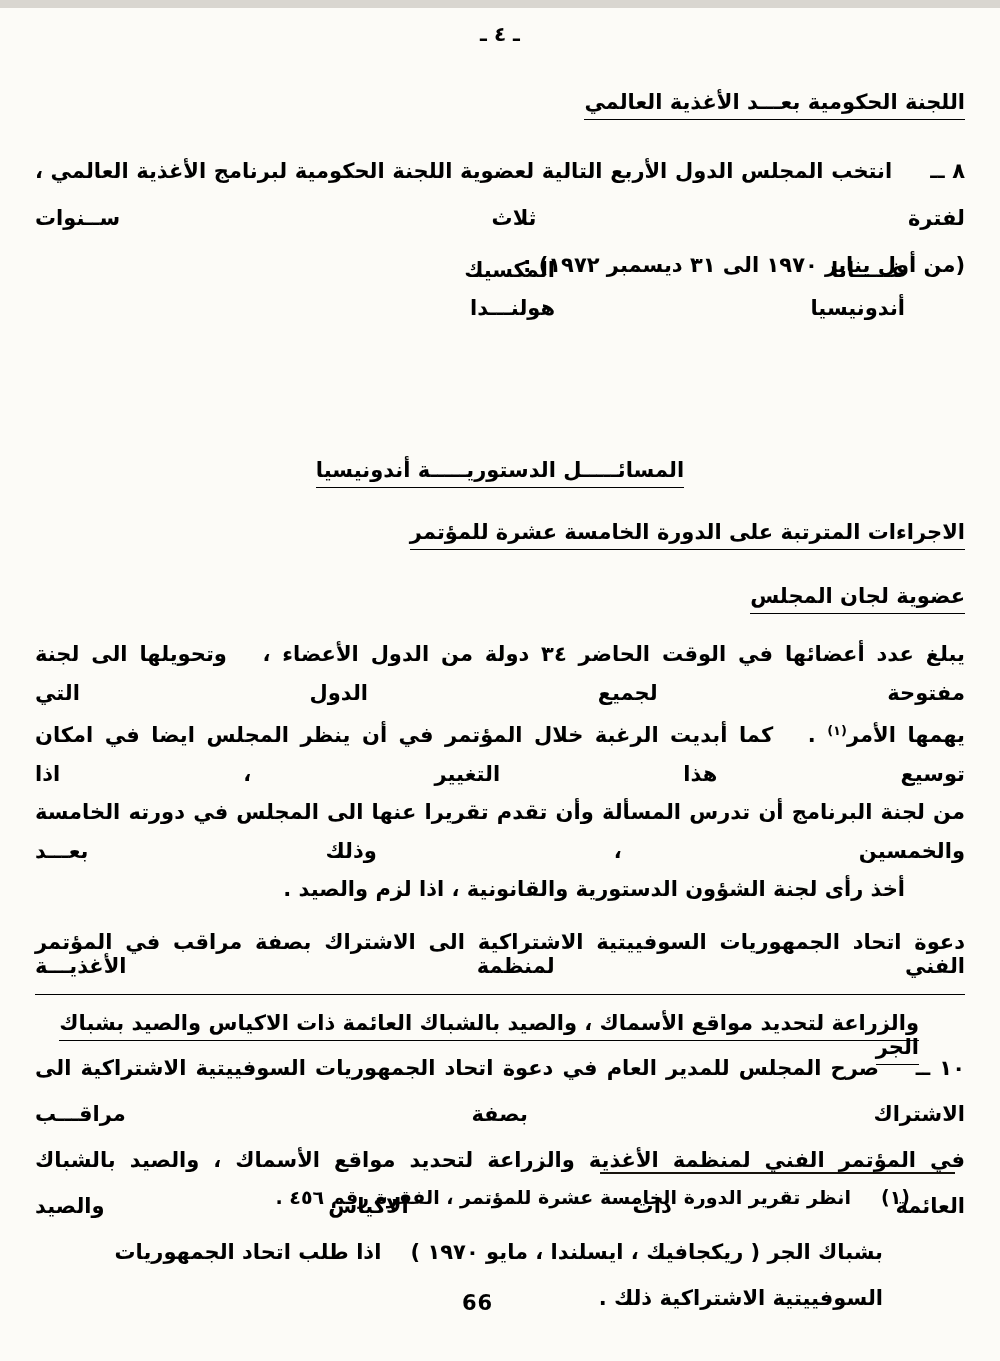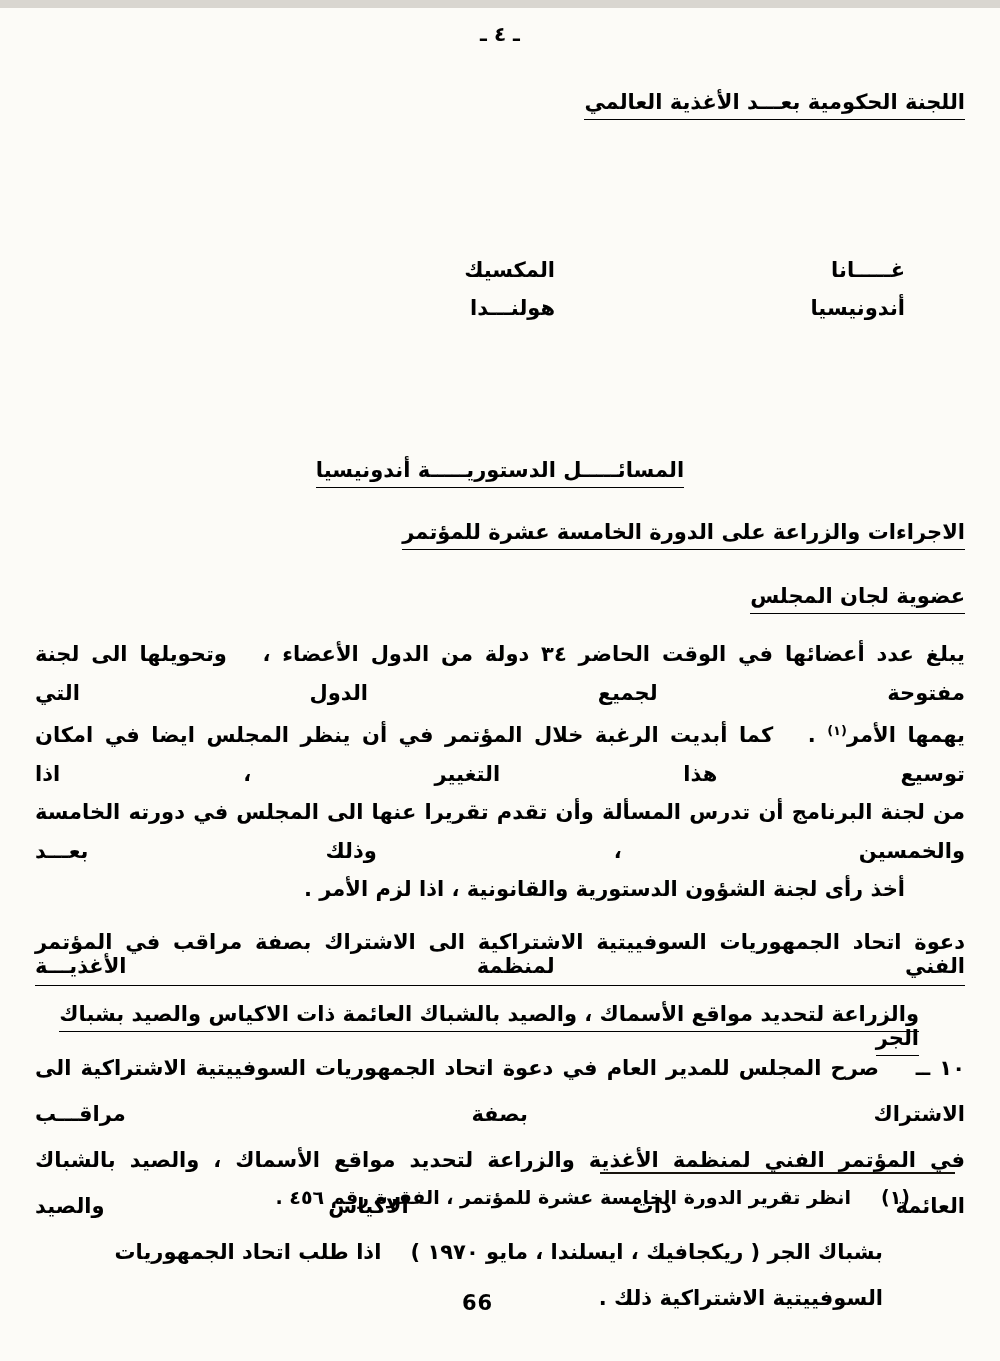--- a/index.html
+++ b/index.html
@@ -11,67 +11,71 @@
   .para{position:absolute;right:35px;left:35px;font-size:21px;font-weight:700;}
   .line-j{text-align:justify;text-align-last:justify;direction:rtl;}
   .line-r{text-align:right;direction:rtl;}
   .ul{border-bottom:1.7px solid currentColor;padding-bottom:5px;}
   .ul-word{border-bottom:1.6px solid currentColor;padding-bottom:2px;}
   .h-right{position:absolute;right:35px;font-size:21px;}
   .h-center{position:absolute;left:35px;right:35px;text-align:center;font-size:21px;}
   .sup{font-size:13px;vertical-align:7px;}
   .top-num{position:absolute;top:14px;left:0;right:0;text-align:center;font-size:20px;letter-spacing:2px;}
   .countries-col{position:absolute;top:243px;font-size:21px;line-height:38px;text-align:right;}
-  .inv-line1{border-bottom:1.8px solid currentColor;padding-bottom:7px;}
+  .inv-line1{border-bottom:1.8px solid currentColor;padding-bottom:16px;}
   .fn-rule{position:absolute;top:1164px;right:45px;width:355px;border-top:2.2px solid #17130d;}
   .fn{position:absolute;top:1178px;right:90px;font-size:19px;direction:rtl;text-align:right;}
   .fn .fn-text{margin-right:30px;}
   .bottom-num{position:absolute;top:1283px;left:0;width:955px;text-align:center;
     font-size:21px;font-weight:700;letter-spacing:1px;}
 </style>
 </head>
 <body>
 
 <div class="page">
 
   <div class="top-num">ـ ٤ ـ</div>
 
   <div class="h-right" style="top:82px;">
     <span class="ul">اللجنة الحكومية بعـــد الأغذية العالمي</span>
   </div>
 
+  <div class="para" style="top:140px;line-height:47px;">
+    <div class="line-j">٨&nbsp;ــ&nbsp;&nbsp;&nbsp;&nbsp; انتخب المجلس الدول الأربع التالية لعضوية اللجنة الحكومية لبرنامج الأغذية العالمي ، لفترة ثلاث ســنوات</div>
+    <div class="line-r" style="padding-left:32px;">(من أول يناير ١٩٧٠ الى ٣١ ديسمبر ١٩٧٢) :</div>
+  </div>
 
   <div class="countries-col" style="right:95px;">
     <div>غـــــانا</div>
     <div>أندونيسيا</div>
   </div>
   <div class="countries-col" style="right:445px;">
     <div>المكسيك</div>
     <div>هولنـــدا</div>
   </div>
 
   <div class="h-center" style="top:450px;">
     <span class="ul">المسائـــــل الدستوريـــــة أندونيسيا</span>
   </div>
 
   <div class="h-right" style="top:512px;">
-    <span class="ul">الاجراءات والزراعة على الدورة الخامسة عشرة للمؤتمر</span>
+    <span class="ul">الاجراءات المترتبة على الدورة الخامسة عشرة للمؤتمر</span>
   </div>
 
   <div class="h-right" style="top:576px;">
     <span class="ul">عضوية لجان المجلس</span>
   </div>
 
   <div class="para" style="top:627px;line-height:38.5px;">
     <div class="line-j">يبلغ عدد أعضائها في الوقت الحاضر ٣٤ دولة من الدول الأعضاء ،&nbsp;&nbsp; وتحويلها الى لجنة مفتوحة لجميع الدول التي</div>
     <div class="line-j">
       <span>يهمها الأمر</span><span class="sup">(١)</span><span> .&nbsp;&nbsp; كما أبديت الرغبة خلال المؤتمر في أن ينظر المجلس ايضا في امكان توسيع هذا التغيير ، اذا</span>
     </div>
     <div class="line-j">من لجنة البرنامج أن تدرس المسألة وأن تقدم تقريرا عنها الى المجلس في دورته الخامسة والخمسين ، وذلك بعـــد</div>
-    <div class="line-r" style="padding-right:60px;">أخذ رأى لجنة الشؤون الدستورية والقانونية ، اذا لزم الأمر .</div>
+    <div class="line-r" style="padding-right:60px;">أخذ رأى لجنة الشؤون الدستورية والقانونية ، اذا لزم والصيد .</div>
   </div>
 
   <div class="para" style="top:922px;">
     <div class="line-j inv-line1">دعوة اتحاد الجمهوريات السوفييتية الاشتراكية الى الاشتراك بصفة مراقب في المؤتمر الفني لمنظمة الأغذيـــة</div>
     <div class="line-r" style="margin-top:16px;padding-right:46px;">
       <span class="ul">والزراعة لتحديد مواقع الأسماك ، والصيد بالشباك العائمة ذات الاكياس والصيد بشباك الجر</span>
     </div>
   </div>
 
   <div class="para" style="top:1037px;line-height:46px;">

